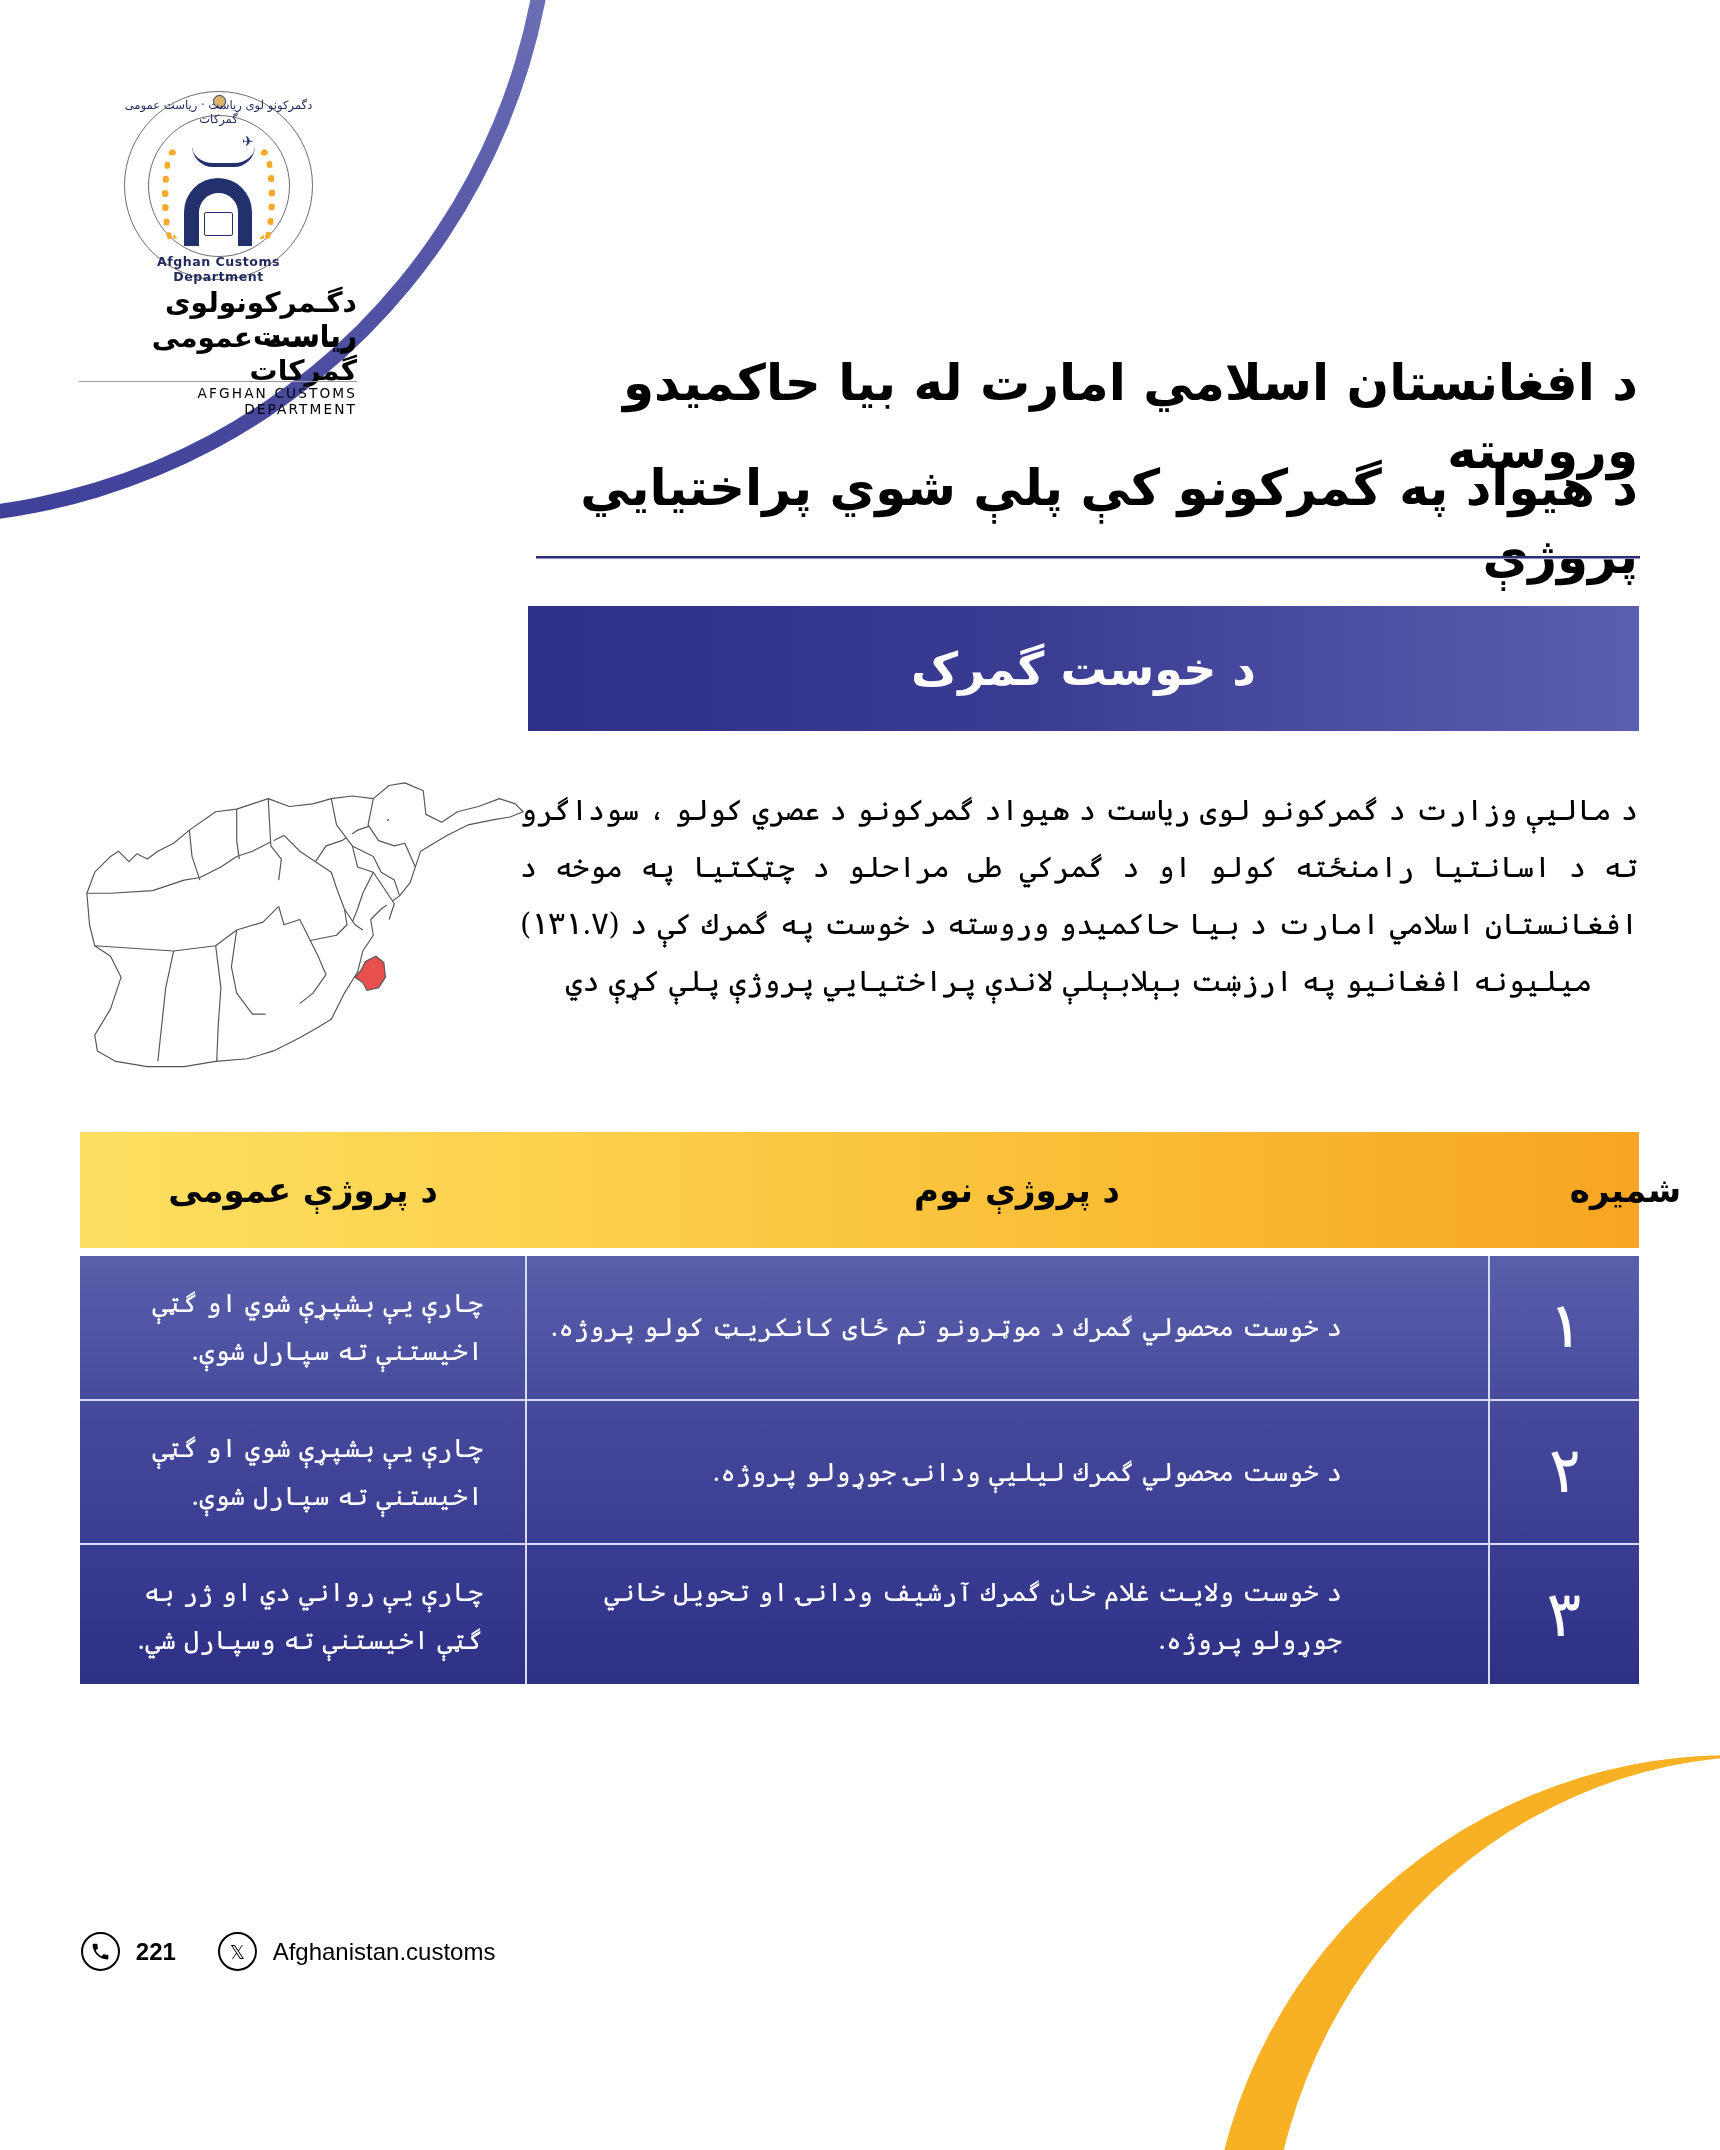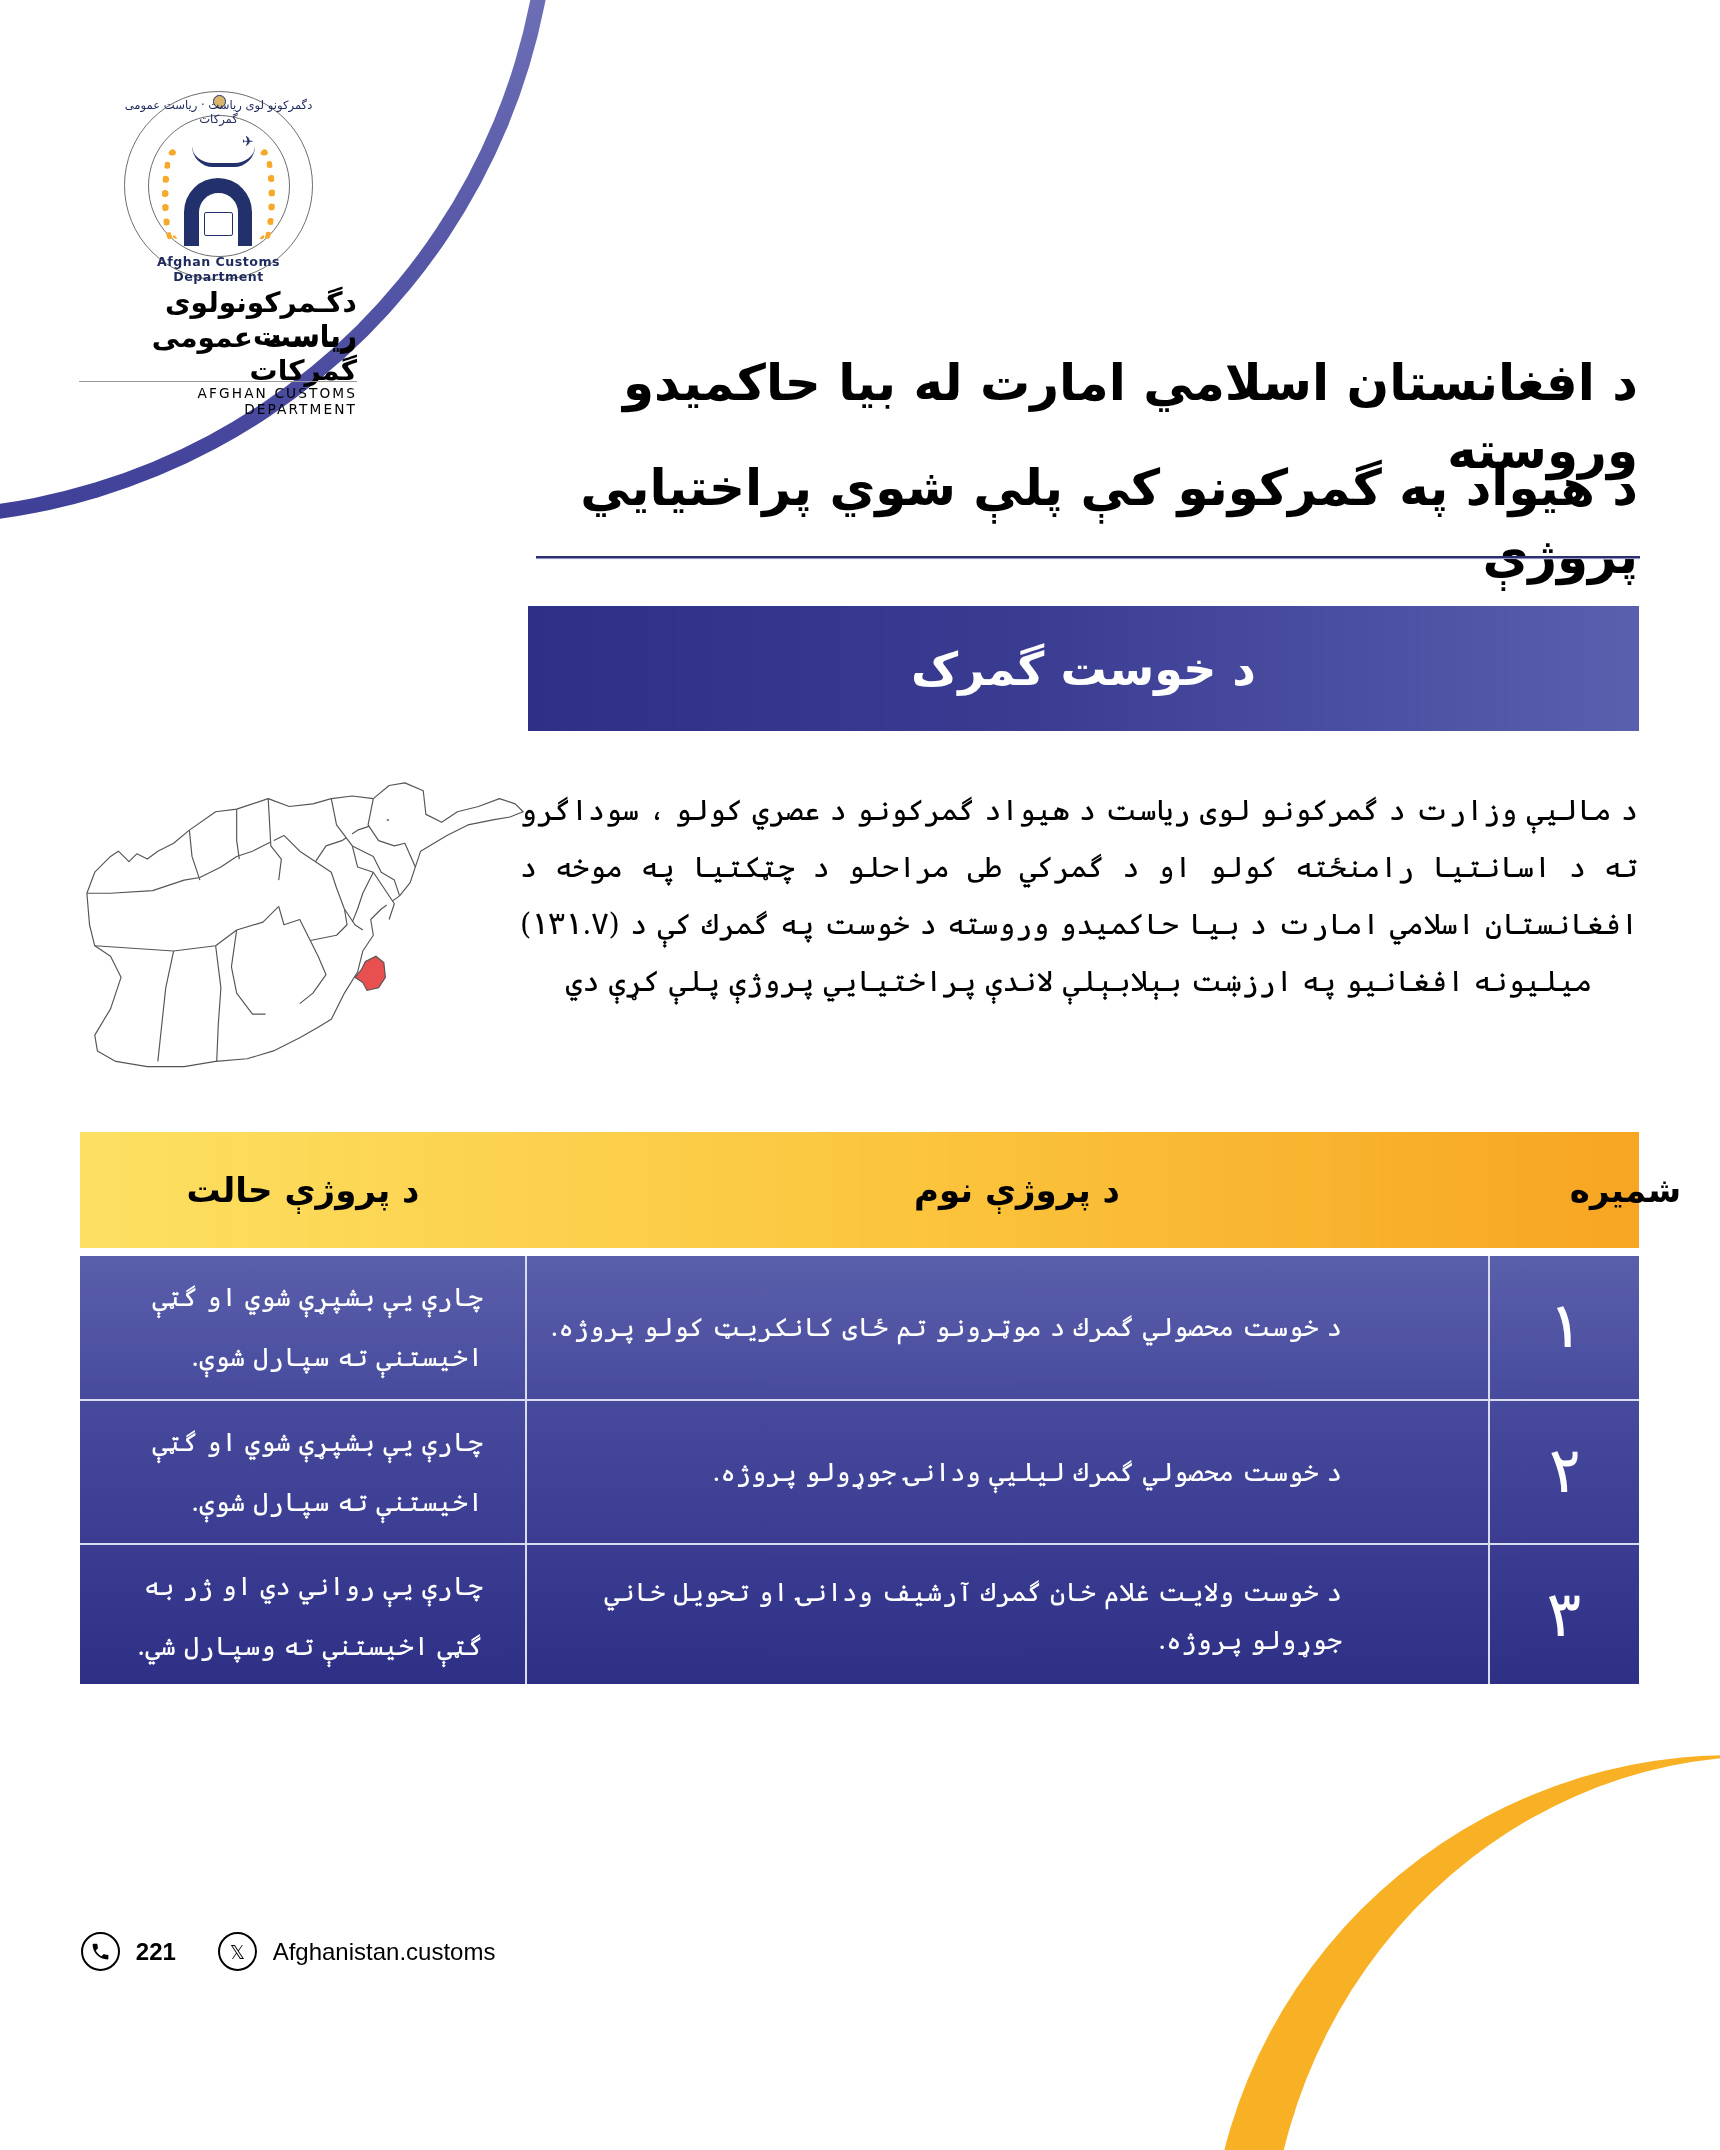--- a/index.html
+++ b/index.html
@@ -82,21 +82,21 @@
   .row { position: absolute; left: 0; width: 1559px; height: 141px; }
   .row-1 { top: 0; }
   .row-2 { top: 143px; border-top: 2.6px solid #d9dcef; }
   .row-3 { top: 287px; border-top: 2.6px solid #d9dcef; }
   .vline { position: absolute; top: 0; width: 2.1px; height: 428px; background: #d9dcef; }
   .vline-1 { left: 445px; }
   .vline-2 { left: 1408px; }
   .td { position: absolute; top: 0; height: 141px; display: flex; align-items: center; color: #fff; direction: rtl; }
   .td-num { left: 1410px; width: 149px; justify-content: center; font-size: 58px; font-family: "DejaVu Serif", serif; }
   .td-name { left: 447px; width: 857px; justify-content: flex-start; padding-right: 42px; font-size: 26px; line-height: 48px; font-family: "DejaVu Serif", serif; text-align: right; }
-  .td-status { left: 0; width: 445px; padding: 0 42px 0 26px; font-size: 26px; line-height: 60px; font-family: "DejaVu Serif", serif; text-align: right; }
+  .td-status { left: 0; width: 445px; padding: 0 42px 0 26px; font-size: 26px; line-height: 48px; font-family: "DejaVu Serif", serif; text-align: right; }
 
   
   .footer { position: absolute; left: 81px; top: 1928px; height: 47px; display: flex; align-items: center; }
   .f-item { display: flex; align-items: center; margin-right: 42px; }
   .f-icon { width: 39px; height: 39px; border-radius: 50%; border: 2.6px solid #000; display: flex; align-items: center; justify-content: center; font-size: 21px; margin-right: 15.8px; }
   .f-text { font-size: 24px; font-family: "Liberation Sans Narrow", "Liberation Sans", sans-serif; }
   .f-text.bold { font-weight: bold; }
 </style>
 </head>
 <body>
@@ -160,21 +160,21 @@
     <path d="M537,386 L545,370 L565,360 L580,372 L583,400 L570,420 L548,425 L540,410 L525,400 Z" fill="#e85050" stroke="#555" stroke-width="2.2"></path>
   </svg>
 </div>
 <div class="map-label">خوست</div>
 
 <p class="desc">د ماليې وزارت د گمركونو لوى رياست د هيواد گمركونو د عصري كولو ، سوداگرو ته د اسانتيا رامنځته كولو او د گمركي طى مراحلو د چټكتيا په موخه د افغانستان اسلامي امارت د بيا حاكميدو وروسته د خوست په گمرك كې د (۱۳۱.۷) ميليونه افغانيو په ارزښت بېلابېلې لاندې پراختيايي پروژې پلې كړې دي</p>
 
 <div class="thead">
   <div class="th th-num">شمیره</div>
   <div class="th th-name">د پروژې نوم</div>
-  <div class="th th-status">د پروژې حالت</div>
+  <div class="th th-status">د پروژې عمومی</div>
 </div>
 
 <div class="tbody">
   <div class="row row-1">
     <div class="td td-num">۱</div>
     <div class="td td-name">د خوست محصولي گمرك د موټرونو تم ځاى كانكريټ كولو پروژه.</div>
     <div class="td td-status">چارې يې بشپړې شوي او گټې اخيستنې ته سپارل شوې.</div>
   </div>
   <div class="row row-2">
     <div class="td td-num">۲</div>

